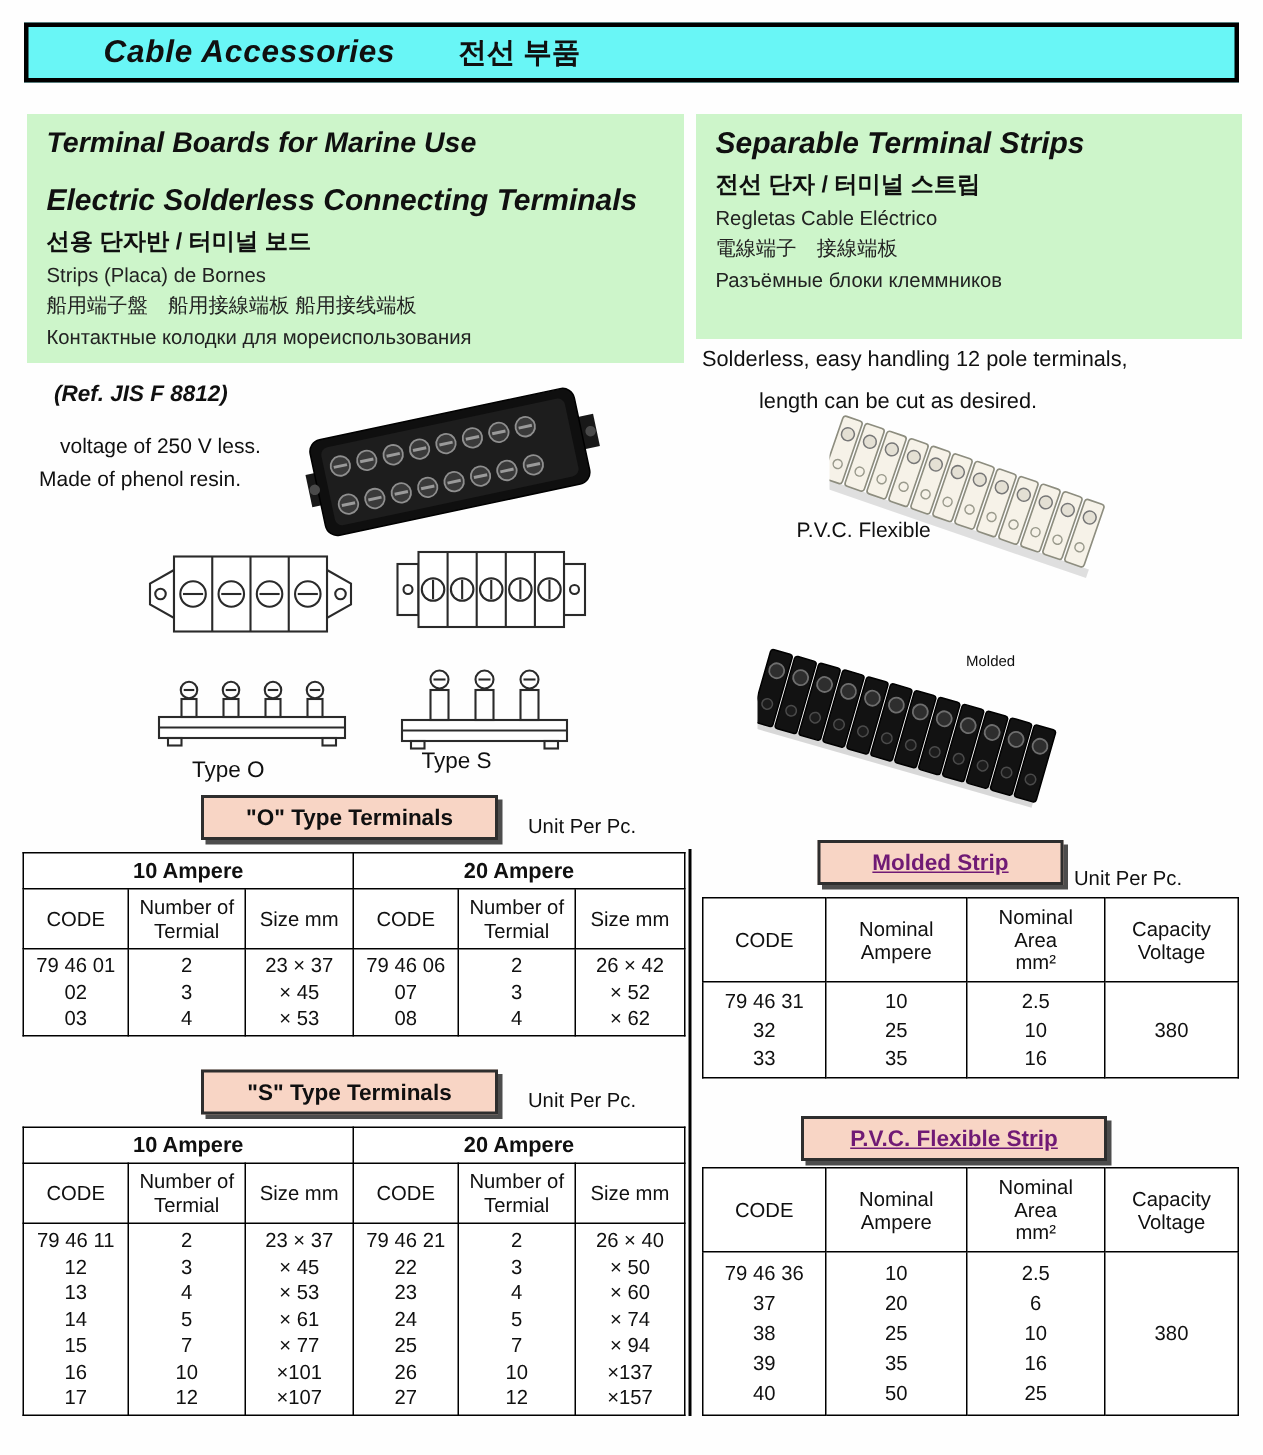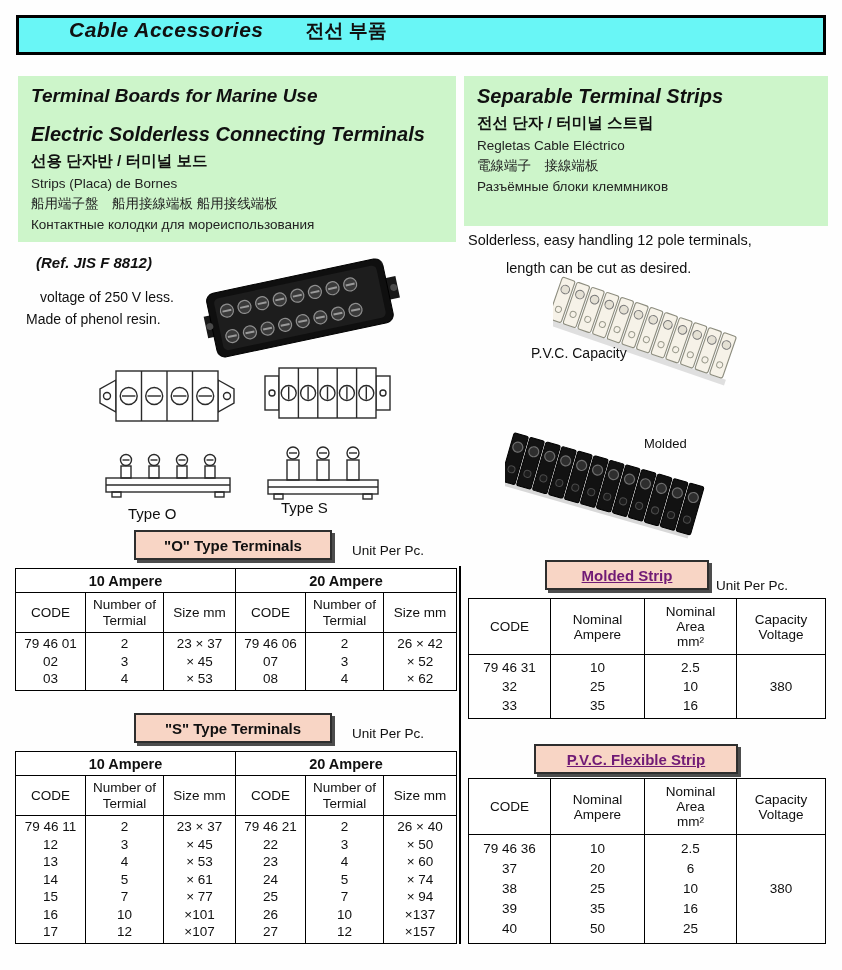--- a/index.html
+++ b/index.html
@@ -3,21 +3,21 @@
 <meta charset="utf-8">
 <style>
   * { margin:0; padding:0; box-sizing:border-box; }
   html,body { background:#ffffff; }
   .page { position:relative; width:842px; height:970px; background:#fefefe;
           font-family:"Liberation Sans", sans-serif; color:#101010; overflow:hidden; margin:0 auto; }
   .abs { position:absolute; }
 
   
   .banner { left:16px; top:15px; width:810px; height:40px; background:#69f6f6;
-            border:3px solid #000; display:flex; padding-left:50px; gap:42px; }
+            border:3px solid #000; display:flex; align-items:center; padding-left:50px; gap:42px; }
   .banner .en { font-size:21px; font-weight:bold; font-style:italic; letter-spacing:.5px; }
   .banner .kr { font-size:19px; font-weight:bold; }
 
   
   .gbox { background:#cdf5ca; padding:9px 13px; }
   #lg { left:18px; top:76px; width:438px; height:166px; }
   #rg { left:464px; top:76px; width:364px; height:150px; }
   .gt  { font-size:19px; font-weight:bold; font-style:italic; }
   .gt2 { font-size:20px; font-weight:bold; font-style:italic; }
   .gs  { font-size:20px; font-weight:bold; font-style:italic; margin-top:16px; }
@@ -352,23 +352,23 @@
       <use href="#pg1" x="70" y="6"></use>
         <use href="#pg1" x="85.5" y="6"></use>
         <use href="#pg1" x="101" y="6"></use>
         <use href="#pg1" x="116.5" y="6"></use>
       <use href="#pg1" x="132" y="6"></use>
         <use href="#pg1" x="147.5" y="6"></use>
         <use href="#pg1" x="163" y="6"></use>
         <use href="#pg1" x="178.5" y="6"></use>
     </g>
   </svg>
-  <div class="abs" style="left:531px; top:345px; font-size:14px;">P.V.C. Capacity</div>
-
-  <div class="abs" style="left:644px; top:436px; font-size:13px;">Molded</div>
+  <div class="abs" style="left:531px; top:345px; font-size:14px;">P.V.C. Flexible</div>
+
+  <div class="abs" style="left:644px; top:436px; font-size:10px;">Molded</div>
   <svg class="abs" style="left:505px; top:425px;" width="240" height="130" viewBox="0 0 240 130">
     <defs>
       <g id="mg1">
         <rect x="0" y="0" width="15" height="50" rx="2" fill="#121212" stroke="#000"></rect>
         <circle cx="7.5" cy="13" r="5" fill="#2e2e2e" stroke="#6e6e6e" stroke-width="1.2"></circle>
         <circle cx="7.5" cy="36" r="3.5" fill="#1c1c1c" stroke="#4a4a4a" stroke-width="1"></circle>
       </g>
     </defs>
     <g transform="rotate(16 10 12)">
       <rect x="6" y="56" width="198" height="6" fill="rgba(0,0,0,0.15)"></rect>

